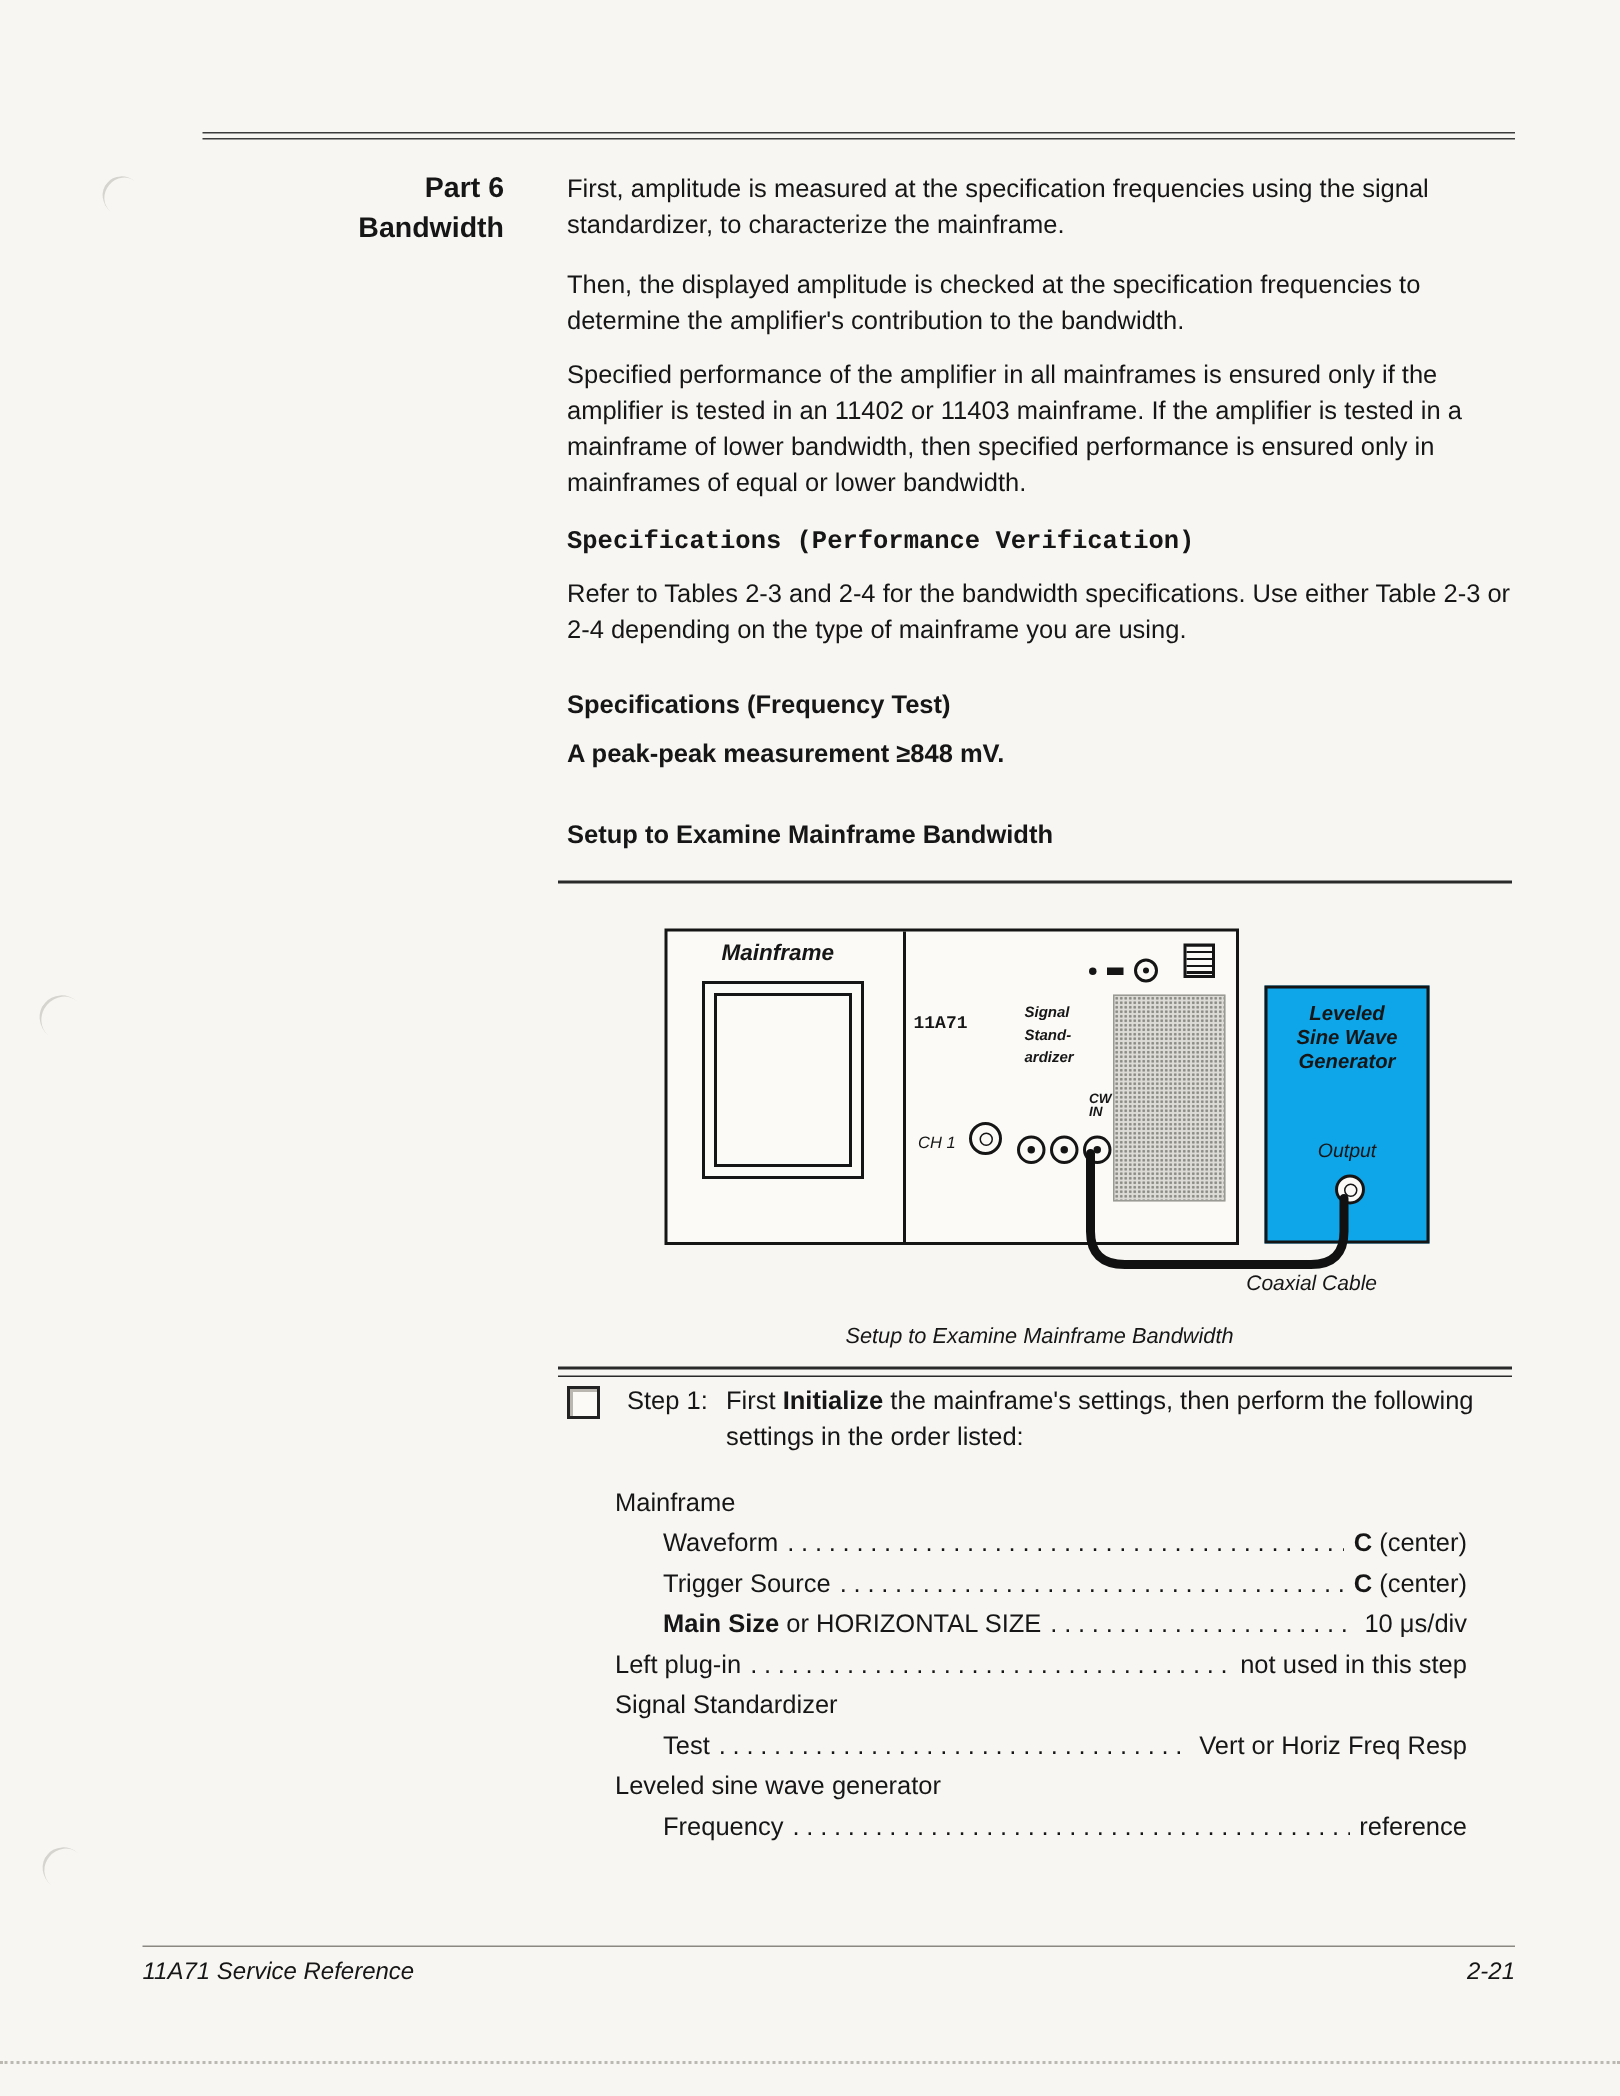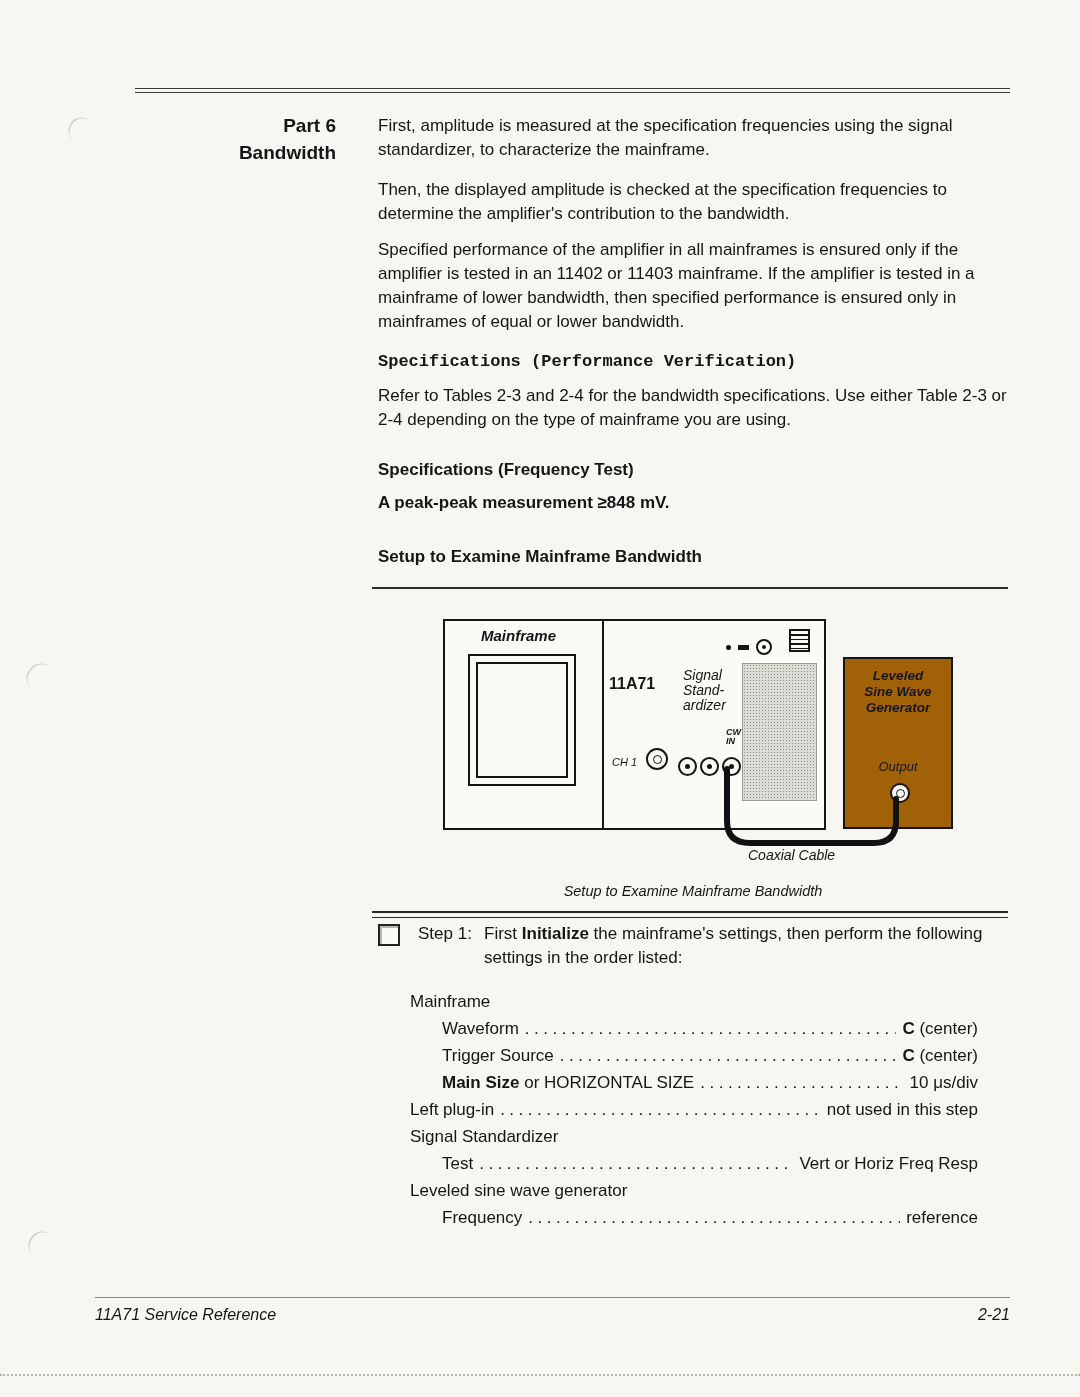--- a/index.html
+++ b/index.html
@@ -38,22 +38,22 @@
     border-top:2px solid #2a2a2a;border-bottom:1px solid #2a2a2a;}
 
   
   .figure{position:relative;margin-top:30px;height:250px;}
   .mainframe-box{position:absolute;left:65px;top:0;width:379px;height:207px;
     border:2px solid #151515;background:#fbfaf7;}
   .mf-divider{position:absolute;left:157px;top:0;bottom:0;width:2px;background:#151515;}
   .mf-label{position:absolute;left:36px;top:6px;font-size:15px;font-weight:bold;font-style:italic;}
   .crt{position:absolute;left:23px;top:33px;width:104px;height:128px;border:2px solid #151515;background:#fbfaf7;}
   .crt-inner{position:absolute;left:6px;top:6px;right:6px;bottom:6px;border:2px solid #151515;}
-  .plugin-model{position:absolute;left:164px;top:54px;font-size:16px;font-weight:bold;}
-  .plugin-name{position:absolute;left:238px;top:47px;font-size:14px;font-weight:normal;font-style:italic;line-height:15px;}
+  .plugin-model{position:absolute;left:164px;top:54px;font-size:12px;font-weight:bold;font-family:Liberation Mono, monospace;}
+  .plugin-name{position:absolute;left:238px;top:47px;font-size:10px;font-weight:bold;font-style:italic;line-height:15px;}
   .cw-in{position:absolute;left:281px;top:107px;font-size:9px;font-weight:bold;font-style:italic;line-height:9px;}
   .ch1{position:absolute;left:167px;top:135px;font-size:11px;font-style:italic;}
   .conn{position:absolute;border:2px solid #151515;border-radius:50%;background:#fbfaf7;
     display:flex;align-items:center;justify-content:center;}
   .conn .dot{width:5px;height:5px;border-radius:50%;background:#151515;}
   .conn.ring .dot{width:7px;height:7px;background:transparent;border:1.6px solid #151515;}
   .ch1-conn{left:201px;top:127px;width:18px;height:18px;}
   .bnc1{left:233px;top:136px;width:15px;height:15px;}
   .bnc2{left:255px;top:136px;width:15px;height:15px;}
   .bnc3{left:277px;top:136px;width:15px;height:15px;}
@@ -63,27 +63,27 @@
   .indicators{position:absolute;left:281px;top:18px;display:flex;align-items:center;gap:7px;}
   .ind-dot{width:5px;height:5px;border-radius:50%;background:#151515;}
   .ind-bar{width:11px;height:5px;background:#151515;}
   .ind-knob{width:12px;height:12px;border:2px solid #151515;border-radius:50%;
     display:flex;align-items:center;justify-content:center;}
   .ind-knob i{width:4px;height:4px;border-radius:50%;background:#151515;}
   .grille{position:absolute;left:344px;top:8px;width:17px;height:19px;border:2px solid #151515;
     background:repeating-linear-gradient(to bottom,#fbfaf7 0 3px,#151515 3px 4.5px);}
 
   .generator-box{position:absolute;left:465px;top:38px;width:106px;height:168px;
-    border:2px solid #151515;background:#a16207;text-align:center;}
+    border:2px solid #151515;background:#0ea5e9;text-align:center;}
   .gen-title{position:absolute;left:0;right:0;top:9px;font-size:13.5px;font-weight:bold;font-style:italic;line-height:16px;}
   .gen-output{position:absolute;left:0;right:0;top:100px;font-size:13px;font-style:italic;}
   .gen-conn{left:45px;top:124px;width:16px;height:16px;}
 
   .cable-svg{position:absolute;left:0;top:0;width:630px;height:250px;pointer-events:none;}
-  .cable-label{position:absolute;left:370px;top:228px;width:170px;text-align:left;
+  .cable-label{position:absolute;left:370px;top:228px;width:170px;text-align:right;
     font-size:14px;font-style:italic;}
   .pre-line{white-space:pre-line;}
 
   .figure-caption{margin-top:14px;text-align:center;font-size:14.5px;font-style:italic;}
 
   
   .h-proc{margin-top:36px;}
   .step{margin-top:4px;display:flex;align-items:flex-start;font-size:17px;line-height:24px;}
   .checkbox{flex:none;width:18px;height:18px;margin-top:2px;border:2px solid #222;
     box-shadow:2px 2px 0 #b9b7b0 inset;background:#fbfaf7;}

